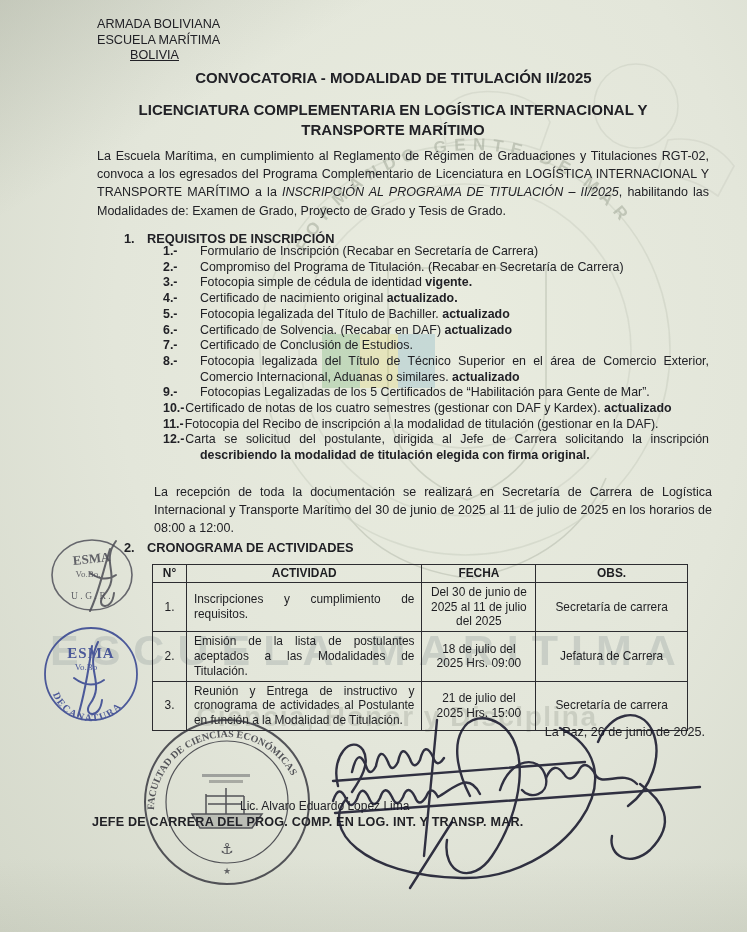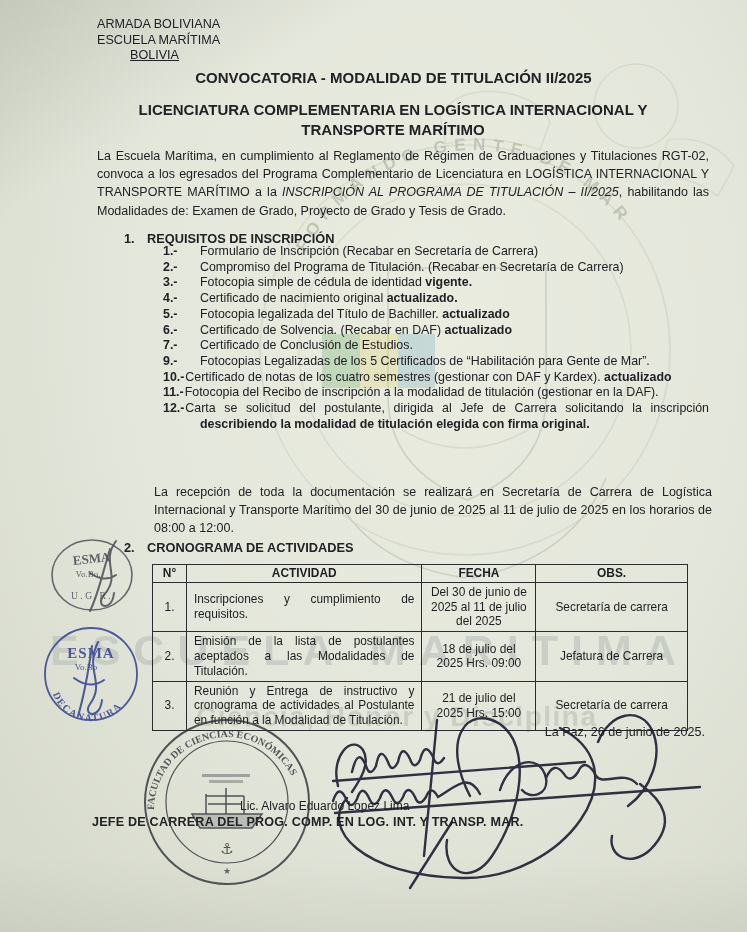--- a/index.html
+++ b/index.html
@@ -107,20 +107,21 @@
   </div>
 
   <div class="req-list">
     <div class="req-item"><span class="num">1.-</span><span>Formulario de Inscripción (Recabar en Secretaría de Carrera)</span><span class="b"></span></div>
     <div class="req-item"><span class="num">2.-</span><span>Compromiso del Programa de Titulación. (Recabar en Secretaría de Carrera)</span><span class="b"></span></div>
     <div class="req-item"><span class="num">3.-</span><span>Fotocopia simple de cédula de identidad </span><span class="b">vigente.</span></div>
     <div class="req-item"><span class="num">4.-</span><span>Certificado de nacimiento original </span><span class="b">actualizado.</span></div>
     <div class="req-item"><span class="num">5.-</span><span>Fotocopia legalizada del Título de Bachiller. </span><span class="b">actualizado</span></div>
     <div class="req-item"><span class="num">6.-</span><span>Certificado de Solvencia. (Recabar en DAF) </span><span class="b">actualizado</span></div>
     <div class="req-item"><span class="num">7.-</span><span>Certificado de Conclusión de Estudios.</span><span class="b"></span></div>
+    <div class="req-item"><span class="num">8.-</span><span>Fotocopia legalizada del Título de Técnico Superior en el área de Comercio Exterior, Comercio Internacional, Aduanas o similares. </span><span class="b">actualizado</span></div>
     <div class="req-item"><span class="num">9.-</span><span>Fotocopias Legalizadas de los 5 Certificados de “Habilitación para Gente de Mar”.</span><span class="b"></span></div>
     <div class="req-item wide"><span class="num">10.-</span><span>Certificado de notas de los cuatro semestres (gestionar con DAF y Kardex). </span><span class="b">actualizado</span></div>
     <div class="req-item wide"><span class="num">11.-</span><span>Fotocopia del Recibo de inscripción a la modalidad de titulación (gestionar en la DAF).</span><span class="b"></span></div>
     <div class="req-item wide"><span class="num">12.-</span><span>Carta se solicitud del postulante, dirigida al Jefe de Carrera solicitando la inscripción </span><span class="b">describiendo la modalidad de titulación elegida con firma original.</span></div>
   </div>
 
   <p class="reception">La recepción de toda la documentación se realizará en Secretaría de Carrera de Logística Internacional y Transporte Marítimo del 30 de junio de 2025 al 11 de julio de 2025 en los horarios de 08:00 a 12:00.</p>
 
   <div class="sec-heading sec2">
     <span class="sec-num">2.</span><span>CRONOGRAMA DE ACTIVIDADES</span>

